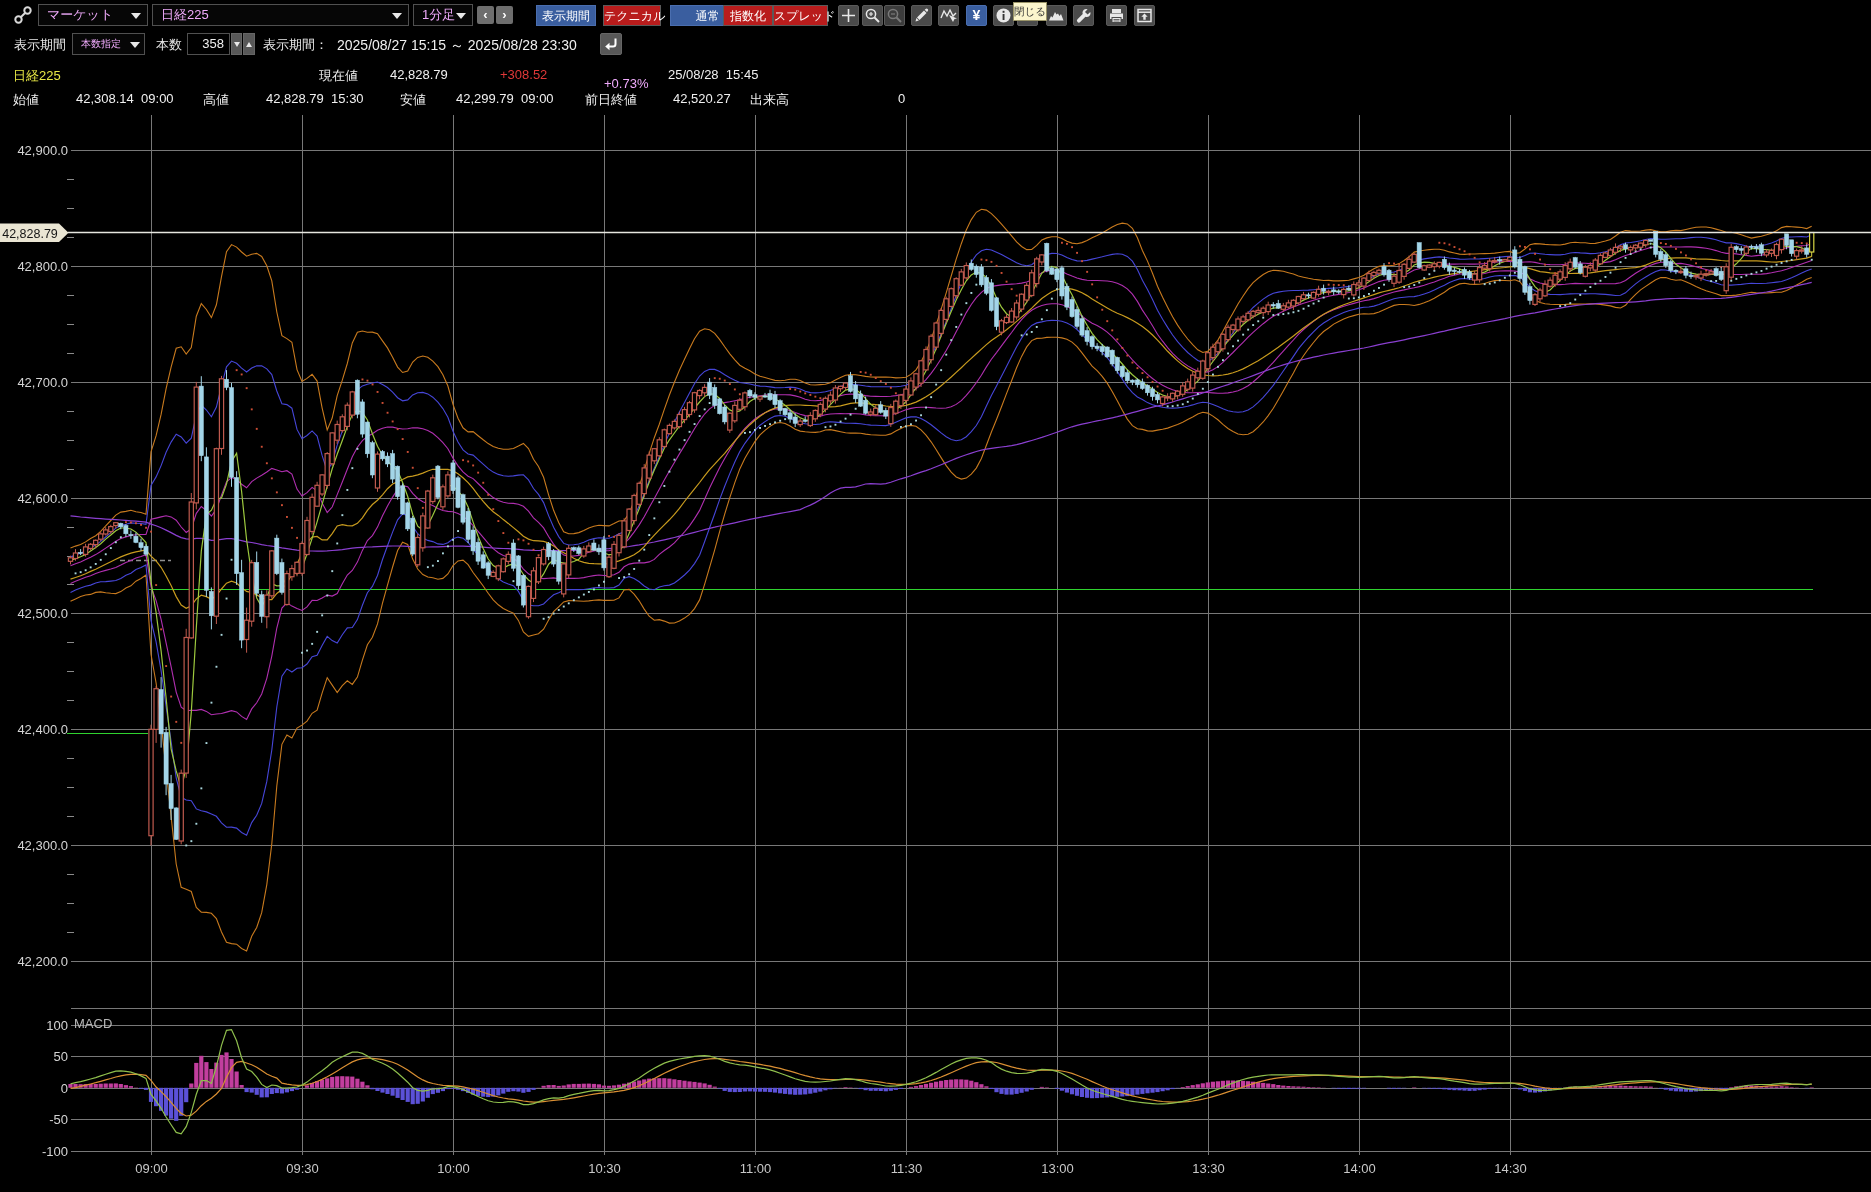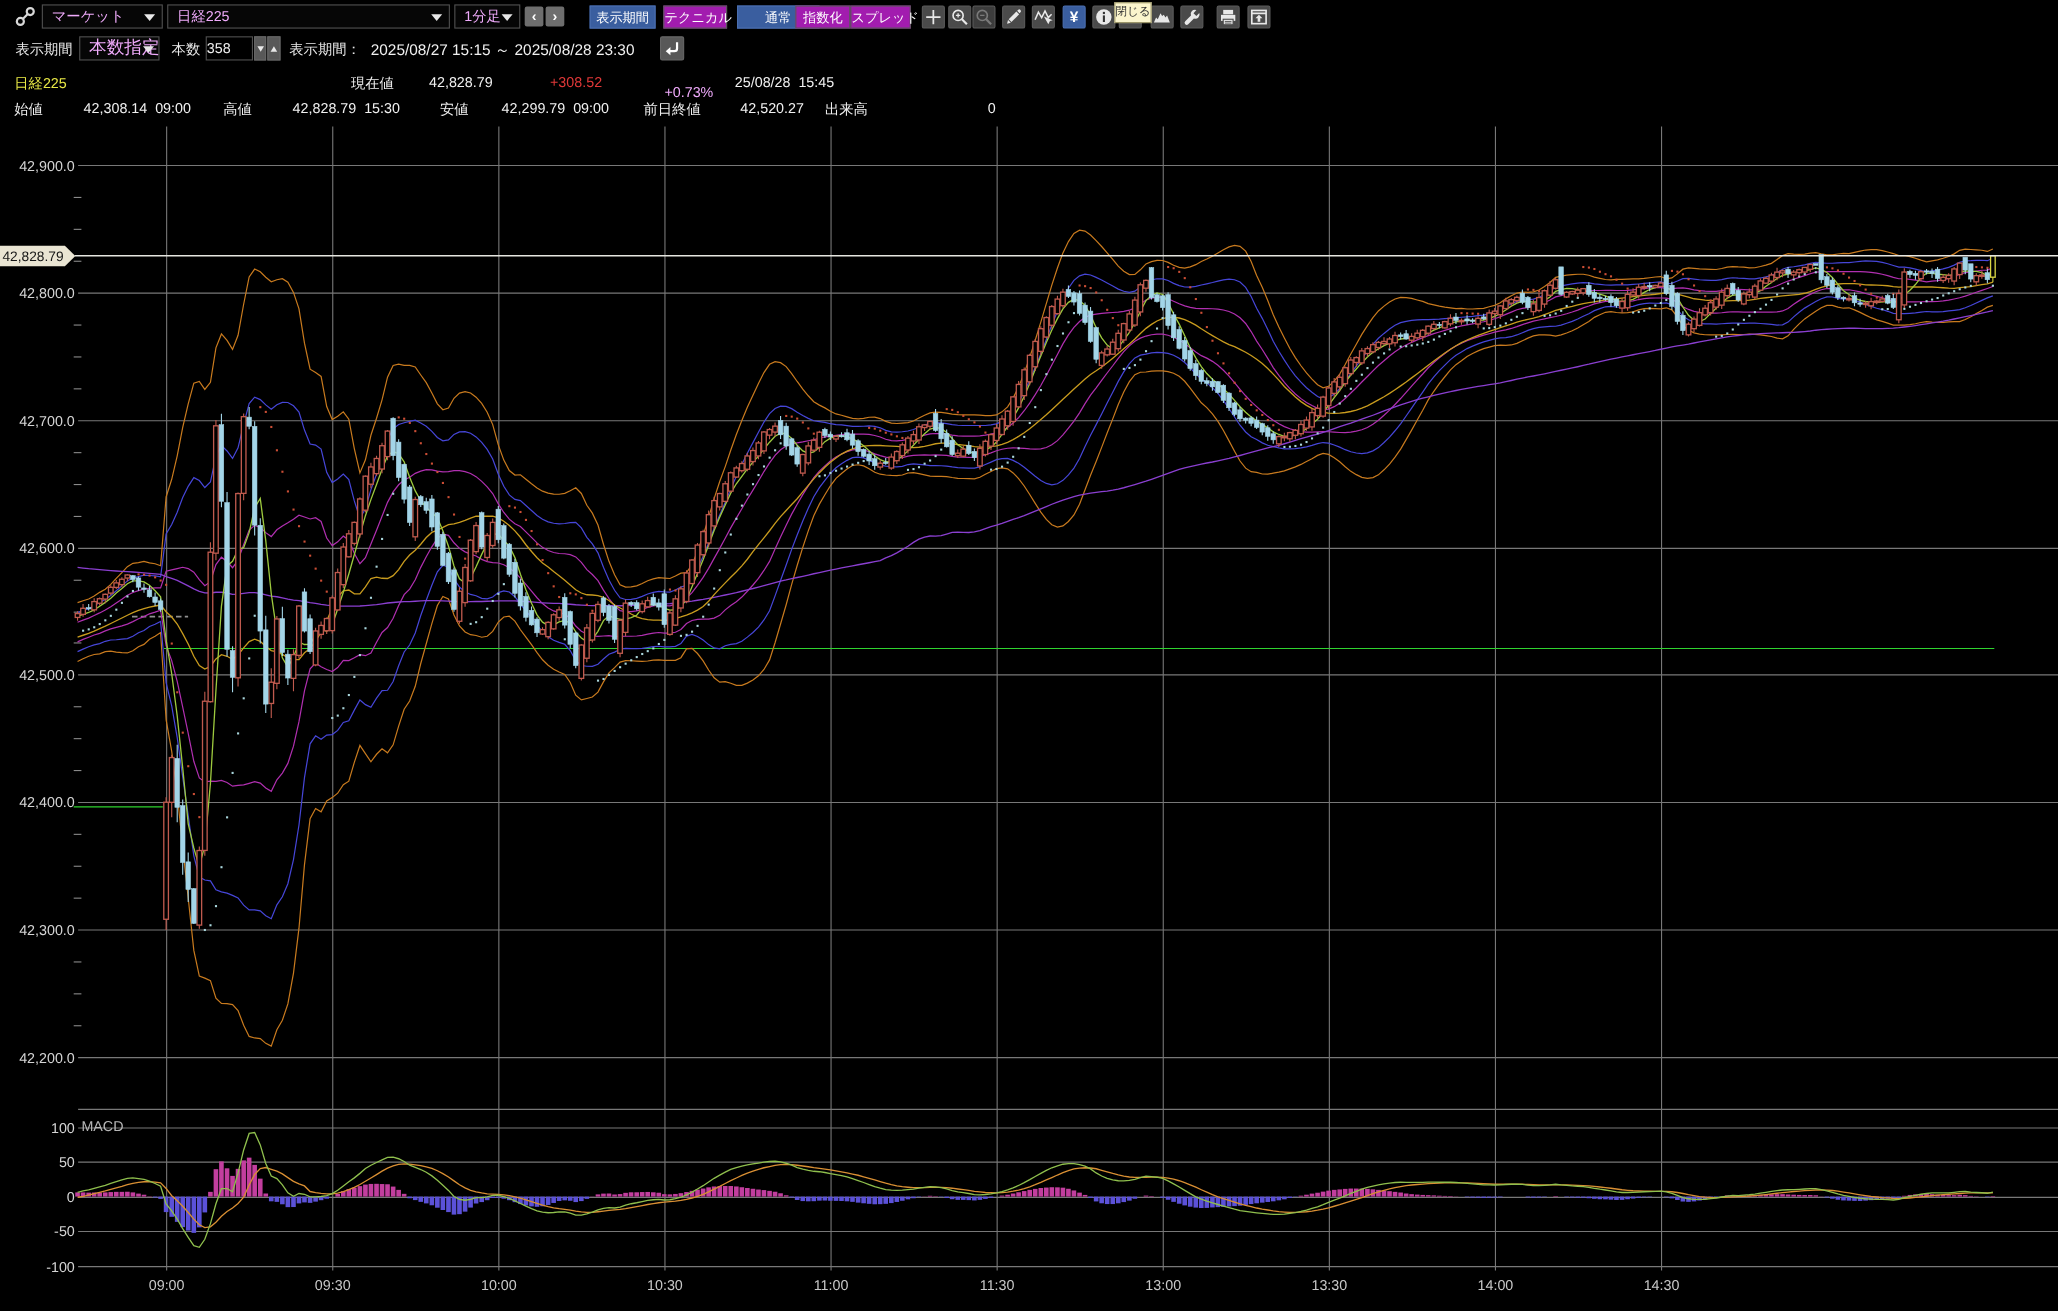--- a/index.html
+++ b/index.html
@@ -1,19 +1,19 @@
 <!DOCTYPE html>
 <html><head><meta charset="utf-8">
 <style>
 *{margin:0;padding:0;box-sizing:border-box}
 body{width:1871px;height:1192px;background:#000;font-family:"Liberation Sans",sans-serif;overflow:hidden;position:relative}
 .abs{position:absolute}
 .dd{position:absolute;height:22px;background:#060606;border:1px solid #505050;color:#f0abfc;font-size:13px;line-height:20px;padding-left:8px;white-space:nowrap}
 .dd .ar{position:absolute;right:6px;top:8px;width:0;height:0;border-left:5px solid transparent;border-right:5px solid transparent;border-top:6px solid #e8e8e8}
-.btn{position:absolute;height:21px;color:#fff;font-size:12px;white-space:nowrap;text-align:center;line-height:21px;border:1px solid #5a5a5a;background:#a21caf}
+.btn{position:absolute;height:21px;color:#fff;font-size:12px;white-space:nowrap;text-align:center;line-height:21px;border:1px solid #5a5a5a;background:#b91c1c}
 .btn.blue{background:#3a5e9f;border-color:#4a6eaf}
 .ibtn{position:absolute;width:21px;height:21px;background:#4a4a4a;border:1px solid #5a5a5a;border-radius:2px}
 .lbl{position:absolute;font-size:13px;color:#e8e8e8;line-height:22px}
 .teal{color:#3cc0c0}
 .r3{position:absolute;font-size:13px;color:#f0f0f0;white-space:nowrap}
 </style></head>
 <body>
 <div class="abs" style="left:0;top:0"><svg width="1871" height="1192" font-family="Liberation Sans, sans-serif">
 <rect width="1871" height="1192" fill="#000"></rect>
 <defs>
@@ -1216,23 +1216,23 @@
       <rect x="5" y="11.5" width="9" height="5" fill="#e8e8e8" stroke="#4a4a4a" stroke-width="1"></rect>
       <path d="M6.5 13.5h6M6.5 15h6" stroke="#4a4a4a" stroke-width="0.8"></path>
     </svg></div>
 <div class="ibtn" style="left:1134px;top:5px"><svg width="19" height="19">
       <rect x="3" y="3.5" width="13" height="12" fill="none" stroke="#e8e8e8" stroke-width="1.5"></rect>
       <path d="M3 6.2h13" stroke="#e8e8e8" stroke-width="1.5"></path>
       <path d="M9.5 7.5l3.2 3.2h-2v3h-2.4v-3h-2z" fill="#e8e8e8"></path>
     </svg></div>
 <div class="abs" style="left:1013px;top:2px;width:34px;height:19px;background:#fbf5cd;border:1px solid #9a9468;color:#333;font-size:10.5px;line-height:17px;text-align:left;z-index:5;white-space:nowrap">閉じる</div>
 <div class="lbl" style="left:14px;top:34px">表示期間</div>
-<div class="dd" style="left:72px;top:33px;width:73px;font-size:16px">本数指定<span class="ar" style="right:4px"></span></div>
+<div class="dd" style="left:72px;top:33px;width:73px;font-size:10px">本数指定<span class="ar" style="right:4px"></span></div>
 <div class="lbl" style="left:156px;top:34px">本数</div>
-<div class="abs" style="left:187px;top:33px;width:43px;height:22px;background:#000;border:1px solid #505050;color:#f0f0f0;font-size:13px;line-height:20px;text-align:left;padding-right:5px">358</div>
+<div class="abs" style="left:187px;top:33px;width:43px;height:22px;background:#000;border:1px solid #505050;color:#f0f0f0;font-size:13px;line-height:20px;text-align:right;padding-right:5px">358</div>
 <div class="abs" style="left:231px;top:33px;width:11px;height:22px;background:#585858;border:1px solid #666">
     <span style="position:absolute;left:1.5px;top:8px;width:0;height:0;border-left:3.5px solid transparent;border-right:3.5px solid transparent;border-top:5px solid #e8e8e8"></span>
   </div>
 <div class="abs" style="left:243px;top:33px;width:12px;height:22px;background:#585858;border:1px solid #666">
     <span style="position:absolute;left:2px;top:8px;width:0;height:0;border-left:3.5px solid transparent;border-right:3.5px solid transparent;border-bottom:5px solid #e8e8e8"></span>
   </div>
 <div class="lbl" style="left:263px;top:34px">表示期間：</div>
 <div class="abs" style="left:337px;top:34px;font-size:14px;color:#f0f0f0;line-height:22px;white-space:nowrap">2025/08/27 15:15 ～ 2025/08/28 23:30</div>
 <div class="abs" style="left:600px;top:33px;width:22px;height:22px;background:#585858;border:1px solid #666;border-radius:2px"><svg width="20" height="20">
       <path d="M14.5 4.5v5.5a2.5 2.5 0 0 1-2.5 2.5H7" stroke="#fff" stroke-width="2" fill="none"></path>

